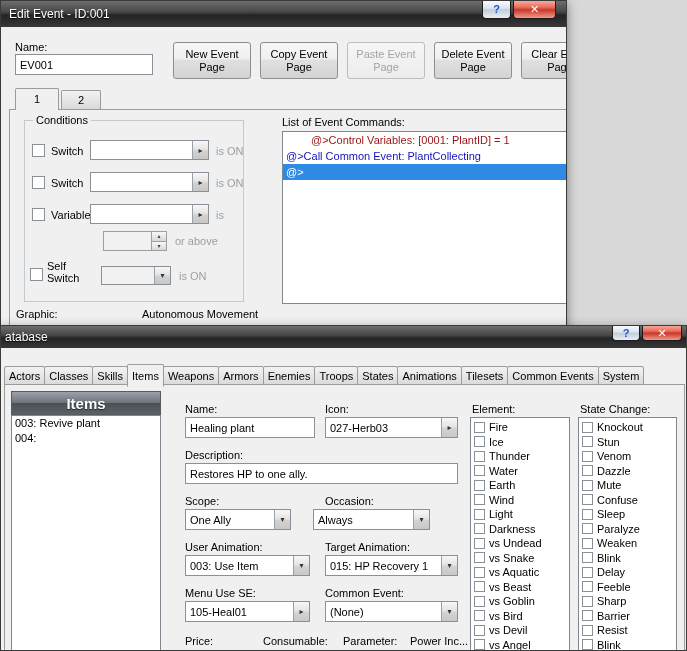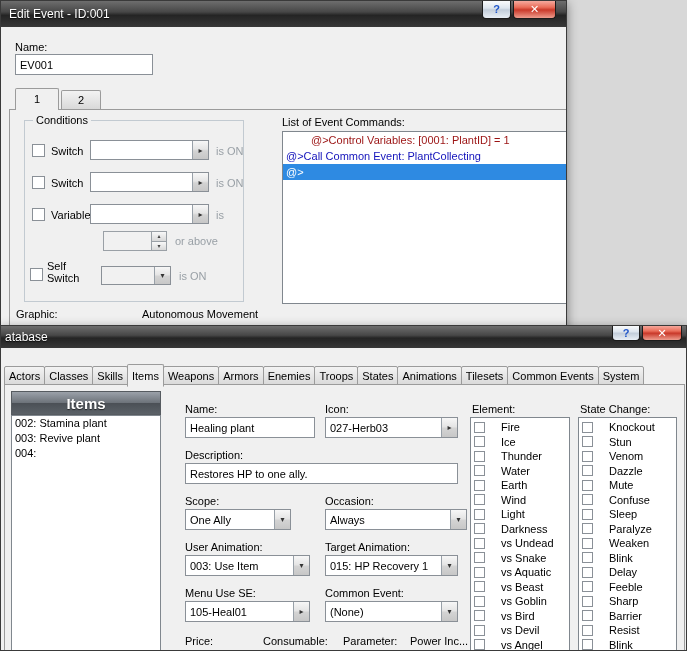--- a/index.html
+++ b/index.html
@@ -68,38 +68,46 @@
 
   .items-header { position:absolute; border:1px solid #565b60; color:#fff; font-size:15px; font-weight:bold;
                   display:flex; align-items:center; justify-content:center;
                   background:linear-gradient(#9ba1a9,#6c7279 50%,#4b5056 51%,#5b6167);
                   text-shadow:0 1px 1px rgba(0,0,0,.6); }
   .items-list { position:absolute; border:1px solid #80878e; background:#fff; overflow:hidden; font-size:11px; }
   .item-row { height:15px; line-height:15px; padding-left:3px; white-space:nowrap; }
   .item-row.selected { background:#2e8ae2; color:#fff; }
 
   .chk-box { position:absolute; border:1px solid #80878e; background:#fff; overflow:hidden; padding:2px 0 0 3px; }
-  .chk-row { display:flex; align-items:center; height:14.5px; gap:16px; font-size:11px; cursor:default; }
+  .chk-row { display:flex; align-items:center; height:14.5px; gap:4px; font-size:11px; cursor:default; }
   .cb { width:11px; height:11px; border:1px solid #8a9097; background:#fff; flex:0 0 auto; }
 </style>
 </head>
 <body>
 
 <div class="window" style="left:0;top:0;width:567px;height:333px;z-index:1">
   <div class="titlebar" style="height:26px">
     <span>Edit Event - ID:001</span>
     <span class="caps" style="right:10px">
       <button class="cap help">?</button>
       <button class="cap close">✕</button>
     </span>
   </div>
 
   <span class="lbl" style="left:14px;top:40px">Name:</span>
   <input class="txt" style="left: 14px; top: 53px; width: 138px; height: 21px;" value="EV001">
 
+  <div class="btnrow">
+
+  <button class="pagebtn">New Event Page</button>
+      <button class="pagebtn">Copy Event Page</button>
+      <button class="pagebtn disabled">Paste Event Page</button>
+      <button class="pagebtn">Delete Event Page</button>
+      <button class="pagebtn">Clear Event Page</button>
+    </div>
 
   <div class="ee-tabs">
 
   <div class="eetab active">1</div>
       <div class="eetab">2</div>
     </div>
 
   <div class="panel" style="left:8px;top:108px;width:671px;height:226px">
 
     <div class="groupbox" style="left:14px;top:10px;width:220px;height:182px">
@@ -183,21 +191,20 @@
       <div class="dbtab">Tilesets</div>
       <div class="dbtab">Common Events</div>
       <div class="dbtab">System</div>
     </div>
 
   <div class="panel" style="left:3px;top:58px;width:681px;height:272px">
 
     <div class="items-header" style="left:6px;top:6px;width:150px;height:24px">Items</div>
     <div class="items-list" style="left:6px;top:30px;width:150px;height:245px">
 
-        <div class="item-row">002: Stamina plant</div>
         <div class="item-row">003: Revive plant</div>
         <div class="item-row">004:</div>
       </div>
 
     <span class="lbl" style="left:180px;top:18px">Name:</span>
     <input class="txt" style="left: 180px; top: 32px; width: 130px; height: 21px;" value="Healing plant">
 
     <span class="lbl" style="left:320px;top:18px">Icon:</span>
     <div class="combo" style="left:320px;top:32px;width:133px;height:21px">
       <span class="ctext">027-Herb03</span>
@@ -207,21 +214,21 @@
     <span class="lbl" style="left:180px;top:64px">Description:</span>
     <input class="txt" style="left: 180px; top: 78px; width: 273px; height: 21px;" value="Restores HP to one ally.">
 
     <span class="lbl" style="left:180px;top:110px">Scope:</span>
     <div class="combo" style="left:180px;top:124px;width:106px;height:21px">
       <span class="ctext">One Ally</span>
       <span class="arrow">▾</span>
     </div>
 
     <span class="lbl" style="left:320px;top:110px">Occasion:</span>
-    <div class="combo" style="left:320px;top:124px;width:142px;height:21px">
+    <div class="combo" style="left:308px;top:124px;width:117px;height:21px">
       <span class="ctext">Always</span>
       <span class="arrow">▾</span>
     </div>
 
     <span class="lbl" style="left:180px;top:156px">User Animation:</span>
     <div class="combo" style="left:180px;top:170px;width:125px;height:21px">
       <span class="ctext">003: Use Item</span>
       <span class="arrow">▾</span>
     </div>
 

